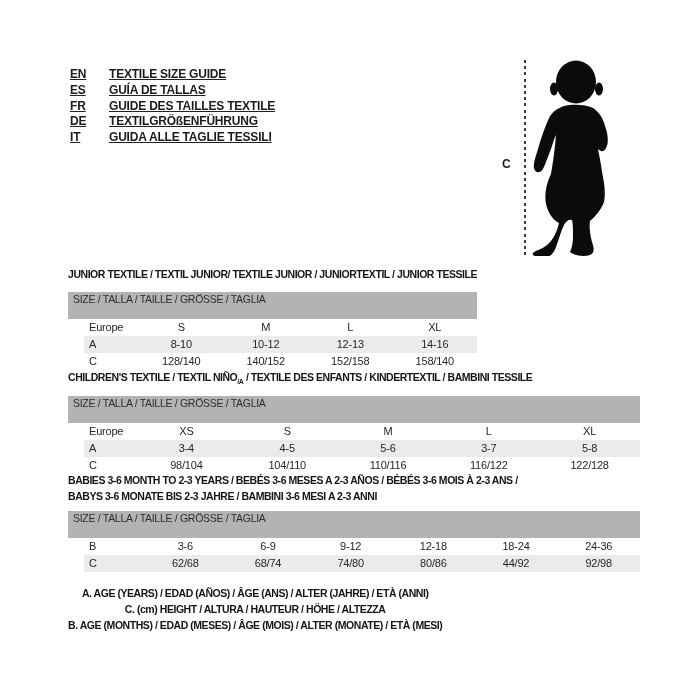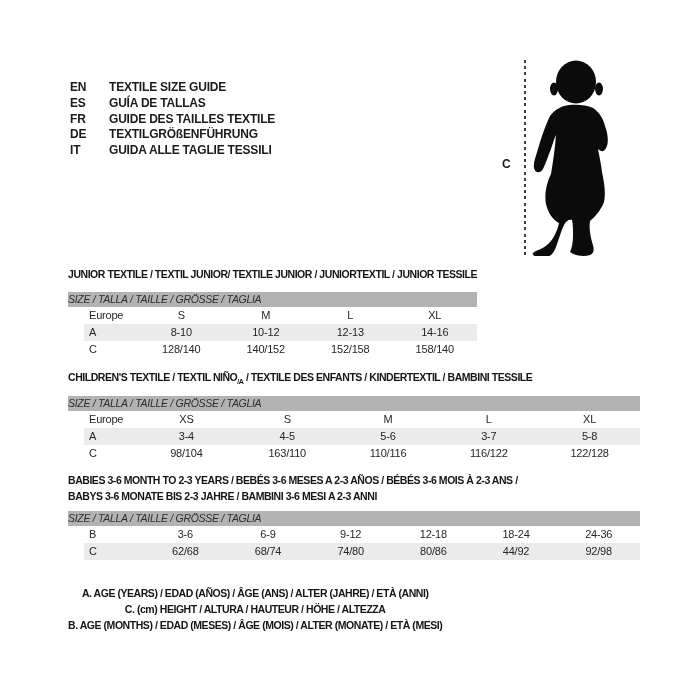--- a/index.html
+++ b/index.html
@@ -2,34 +2,34 @@
 <html><head>
 <meta charset="utf-8">
 <style>
   html,body{margin:0;padding:0;}
   body{
     width:700px;height:700px;background:#ffffff;position:relative;overflow:hidden;
     font-family:"Liberation Sans", sans-serif;color:#222222;
   }
   .abs{position:absolute;}
   
-  .langs{position:absolute;left:70px;top:80px;}
+  .langs{position:absolute;left:70px;top:67px;text-decoration:underline;}
   .lang-row{display:flex;font-weight:bold;font-size:12px;line-height:15.8px;letter-spacing:-0.2px;color:#1b1b1b;white-space:nowrap;}
   .lang-code{width:39px;}
   
   .dash-line{left:524px;top:60px;width:2px;height:198px;
     background:repeating-linear-gradient(to bottom,#3c3c3c 0 3px,transparent 3px 6.2px);}
   .figure-label{left:502px;top:157px;font-size:12px;font-weight:bold;color:#1b1b1b;}
   .baby{left:531px;top:60px;}
   
   .section-title{font-weight:bold;font-size:10.5px;letter-spacing:-0.45px;color:#151515;white-space:nowrap;line-height:16px;}
   
   .size-table{position:absolute;}
-  .thead{background:#b3b3b3;height:15px;line-height:15px;font-size:10.5px;letter-spacing:-0.3px;
-    color:#2d2d2d;white-space:nowrap;font-style:italic;}
+  .thead{background:#b3b3b3;height:27px;line-height:15px;font-size:10.5px;letter-spacing:-0.3px;
+    padding-left:5px;color:#2d2d2d;white-space:nowrap;}
   .trow{display:flex;height:17px;line-height:17px;font-size:11px;letter-spacing:-0.2px;color:#262626;margin-left:16px;}
   .trow.alt{background:#ebebeb;}
   .tlabel{padding-left:5px;box-sizing:border-box;}
   .t1 .tlabel{width:55px;}
   .t2 .tlabel{width:52px;}
   .t3 .tlabel{width:60px;}
   .tcell{flex:1;text-align:center;}
   sub.tsub{font-size:7px;}
   
   .footnotes{position:absolute;left:68px;top:585px;}
@@ -143,21 +143,21 @@
     <span class="tlabel">A</span>
     <span class="tcell">3-4</span>
     <span class="tcell">4-5</span>
     <span class="tcell">5-6</span>
     <span class="tcell">3-7</span>
     <span class="tcell">5-8</span>
   </div>
   <div class="trow">
     <span class="tlabel">C</span>
     <span class="tcell">98/104</span>
-    <span class="tcell">163/110</span>
+    <span class="tcell">104/110</span>
     <span class="tcell">110/116</span>
     <span class="tcell">116/122</span>
     <span class="tcell">122/128</span>
   </div>
 </div>
 
 <div class="section-title abs" style="left:68px;top:472px">
   <div>BABIES 3-6 MONTH TO 2-3 YEARS / BEBÉS 3-6 MESES A 2-3 AÑOS / BÉBÉS 3-6 MOIS À 2-3 ANS /</div>
   <div>BABYS 3-6 MONATE BIS 2-3 JAHRE / BAMBINI 3-6 MESI A 2-3 ANNI</div>
 </div>

